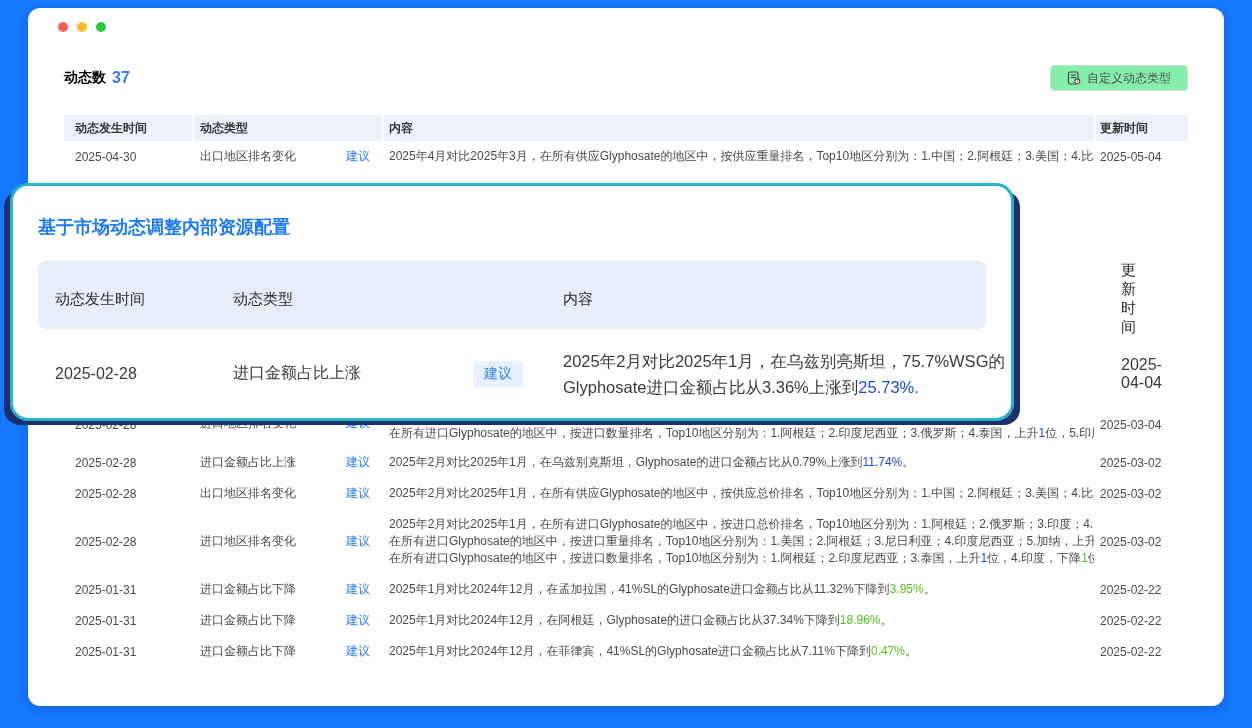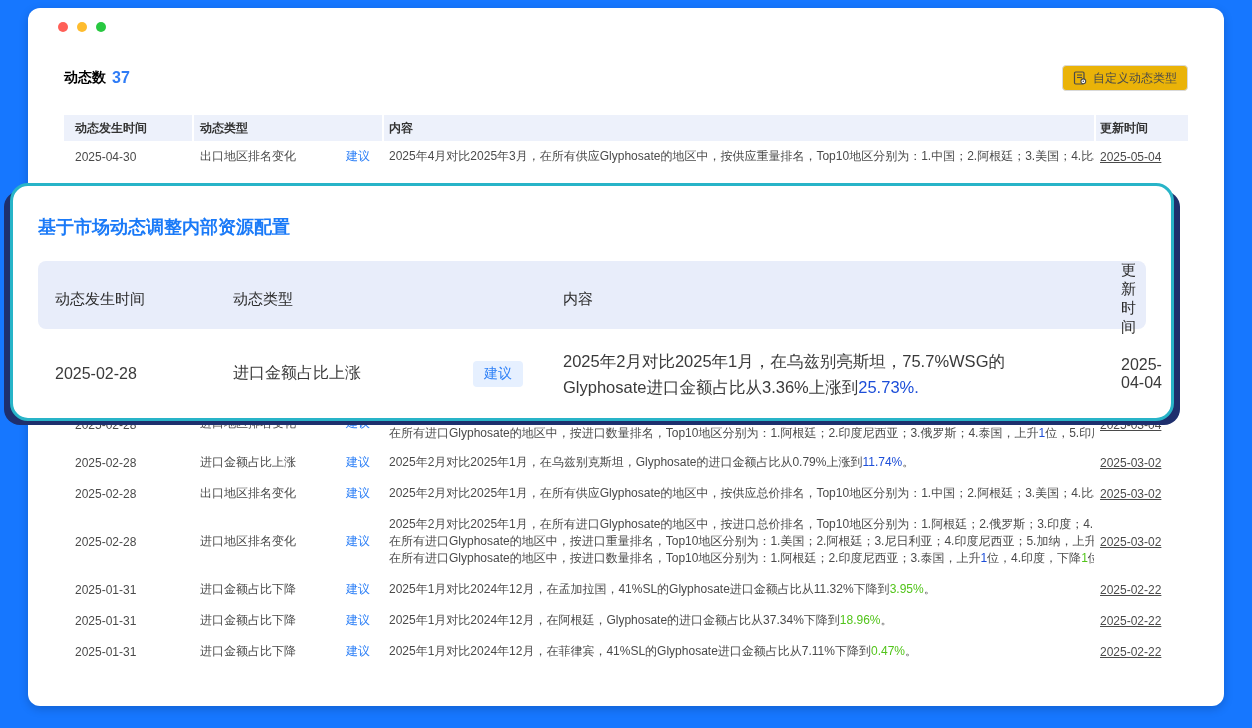--- a/index.html
+++ b/index.html
@@ -12,50 +12,50 @@
 
   .traffic { position:absolute; left:30px; top:14px; display:flex; gap:9px; }
   .dot { width:10px; height:10px; border-radius:50%; }
   .dot.r { background:#ff5f57; } .dot.y { background:#febc2e; } .dot.g { background:#28c840; }
 
   .title-row { position:absolute; left:36px; right:36px; top:56px; height:28px;
                display:flex; align-items:center; }
   .stats-label { font-size:14px; font-weight:700; color:#000000; }
   .stats-value { font-size:16px; font-weight:700; color:#2f7cf6; margin-left:6px; }
   .customize-btn { margin-left:auto; display:flex; align-items:center; gap:6px;
-                   border:1px solid #d9d9d9; border-radius:4px; background:#eab308;
-                   height:26px; padding:0 10px; font-size:12px; color:#4a4a4a; cursor:pointer;
+                   border:1px solid #d9d9d9; border-radius:4px; background:#86efac;
+                   height:26px; padding:0 16px; font-size:12px; color:#4a4a4a; cursor:pointer;
                    font-family:inherit; }
   .customize-btn svg { display:block; }
 
   .table { position:absolute; left:36px; right:36px; top:107px; }
   .thead, .trow { display:grid; grid-template-columns:128px 150px 36px 710px 1fr;
                   column-gap:2px; align-items:center; }
   .thead { height:26px; font-size:12px; font-weight:700; color:#333; }
   .thead > div { background:#edf1fb; height:26px; display:flex; align-items:center; }
   .th-time { padding-left:11px; }
   .th-type { grid-column:2 / 4; padding-left:6px; }
   .th-content { padding-left:5px; }
   .th-updated { padding-left:4px; }
 
   .trow { min-height:31px; font-size:12px; color:#4a4a4a; background:#fff; }
   .td-date { padding-left:11px; }
   .td-type { padding-left:6px;font-family:Liberation Mono, monospace; }
   .td-badge { color:#2f81f7; }
   .td-content { padding-left:5px; overflow:hidden; }
   .cline { line-height:17px; white-space:nowrap; overflow:hidden; }
-  .td-updated { padding-left:4px;text-decoration:underline; }
+  .td-updated { padding-left:4px; }
   .trow.multi { padding:7px 0; }
   .trow.covered { height:275px; align-items:end; }
   .trow.covered .td-date, .trow.covered .td-type,
   .trow.covered .td-badge, .trow.covered .td-updated { margin-bottom:15px; }
   .trow.covered .td-content { margin-bottom:5px; }
   .c-red { color:#1d4ed8; } .c-green { color:#52c41a; }
 
-  .overlay { position:absolute; left:10px; top:183px; width:1164px; height:238px;
+  .overlay { position:absolute; left:10px; top:183px; width:1004px; height:238px;
              background:#fff; border:3px solid #28b4c8; border-radius:18px;
              box-shadow:-8px 6px 0 -2px #1e2f6d, 8px 6px 0 -2px #1e2f6d; z-index:5; }
   .o-title { position:absolute; left:25px; top:29px; font-size:18px; font-weight:700; color:#1a7af8; }
   .o-head, .o-row { position:absolute; left:25px; right:25px;
                     display:grid; grid-template-columns:178px 330px 522px 1fr;
                     padding-left:17px; align-items:center; }
   .o-head { top:75px; height:68px; background:#e8edfa; border-radius:8px;
             font-size:15px; color:#2b2b2b; }
   .o-head .oh-updated { padding-left:36px; }
   .o-row { top:150px; height:75px; font-size:16px; color:#3a3a3a; }

